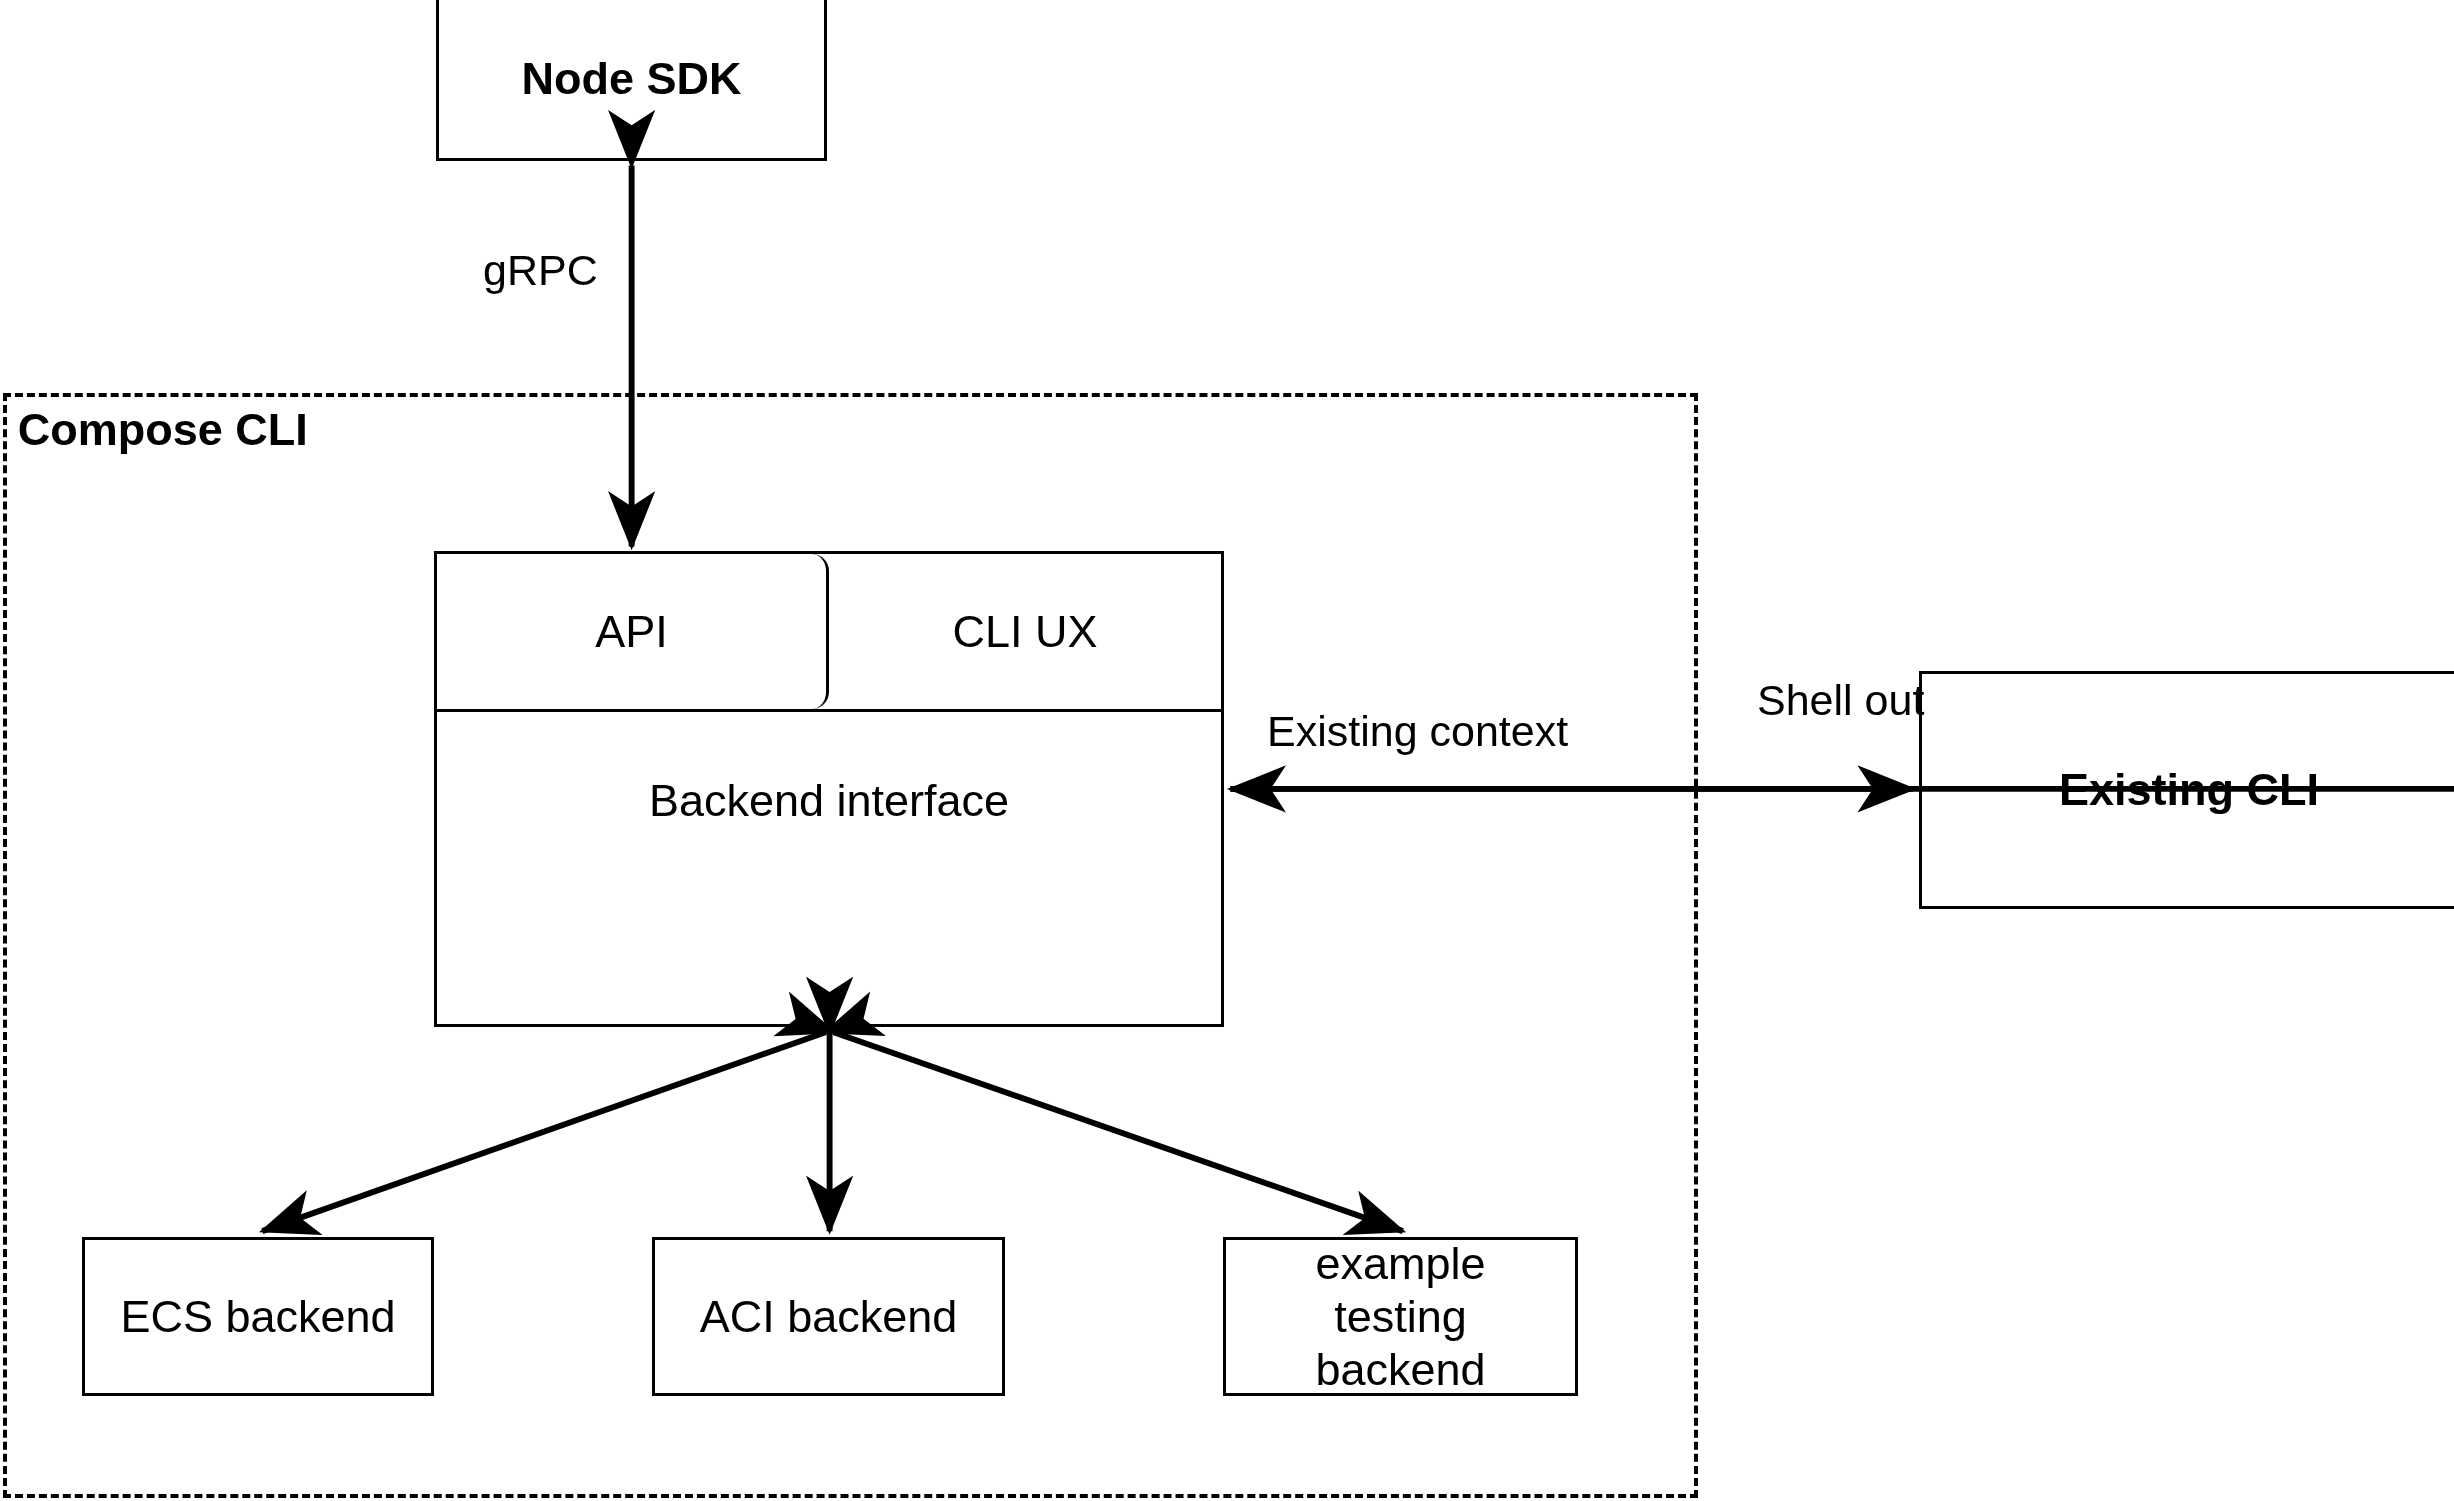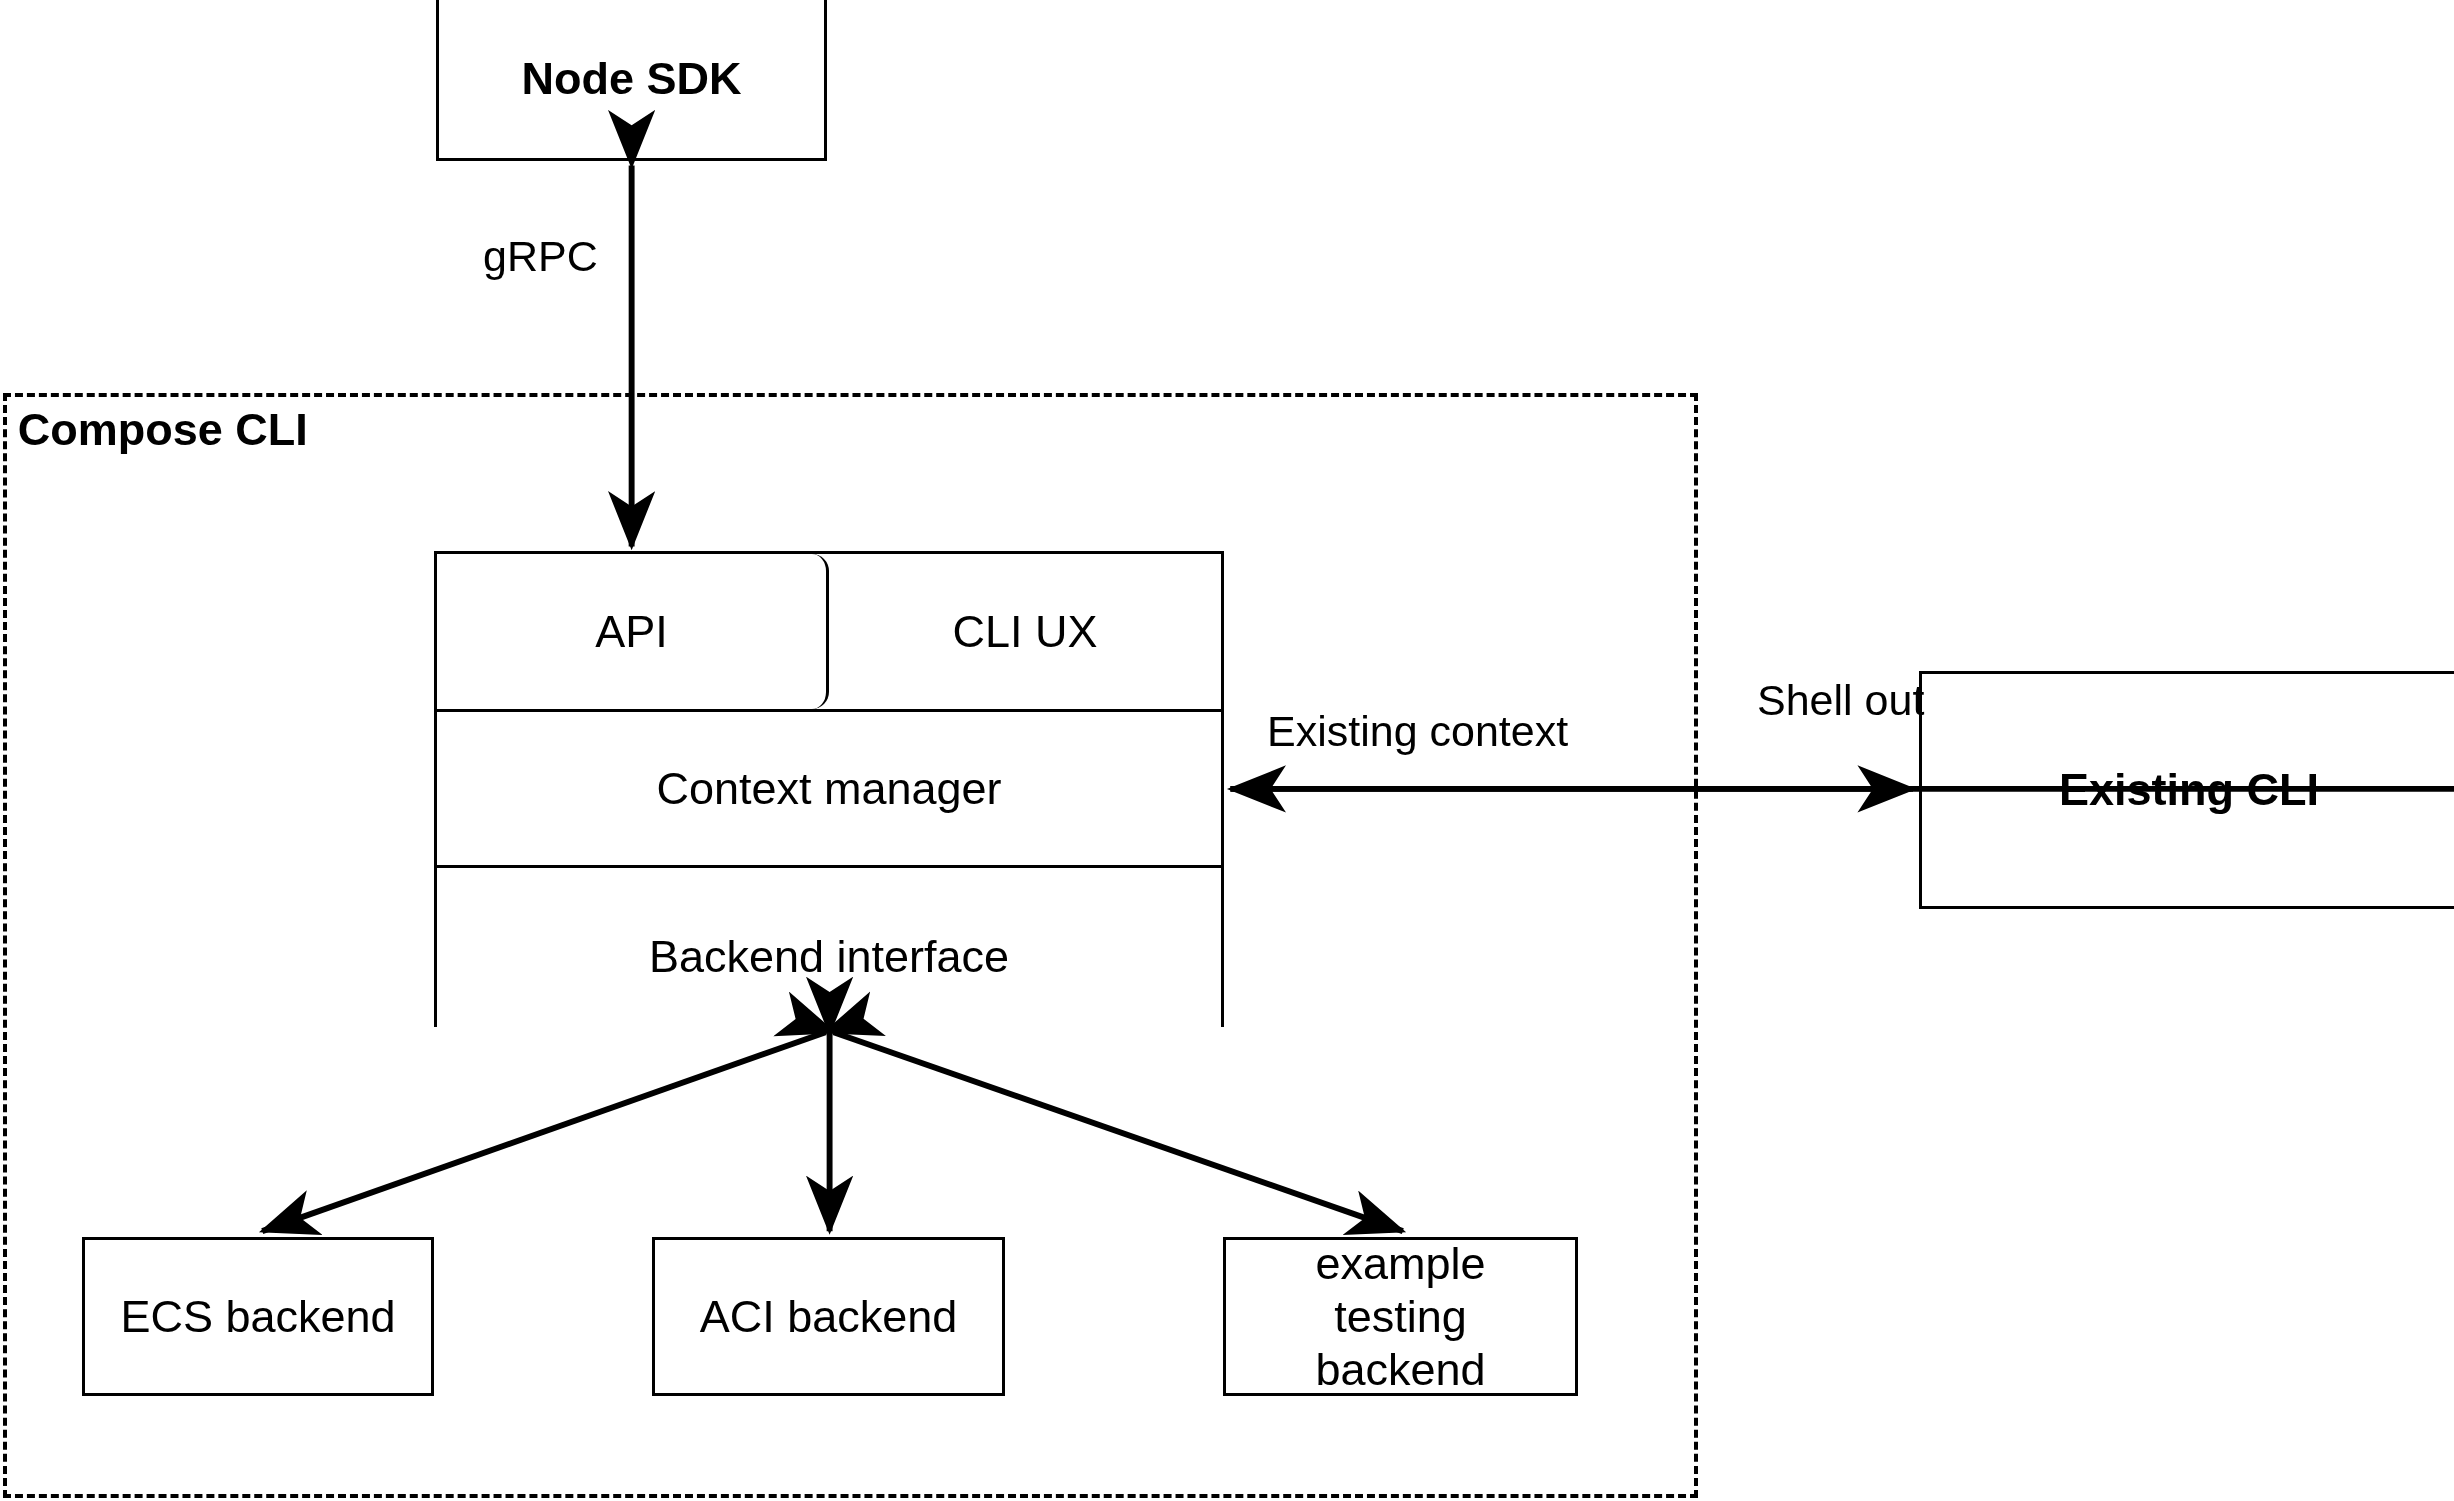--- a/index.html
+++ b/index.html
@@ -113,21 +113,21 @@
     height: 1501px;
     pointer-events: none;
   }
 
   .edge-label {
     position: absolute;
     font-size: 43px;
     color: #000000;
     white-space: nowrap;
   }
-  #label-grpc { left: 483px; top: 232px; }
+  #label-grpc { left: 483px; top: 246px; }
   #label-existing-context { left: 1267px; top: 707px; }
   #label-shell-out { left: 1757px; top: 676px; }
 </style>
 </head>
 <body>
 
 <div id="canvas">
 
   <div id="compose-group"></div>
   <div id="compose-group-label">Compose CLI</div>
@@ -138,23 +138,20 @@
 
   <div id="core-stack">
     <div class="stack-row" id="stack-row-top">
       <div class="stack-cell" id="cell-api">
         <span>API</span>
       </div>
       <div class="stack-cell" id="cell-cliux">
         <span>CLI UX</span>
       </div>
     </div>
-    <div class="stack-row" id="stack-row-mid">
-      <span class="stack-label">Context manager</span>
-    </div>
     <div class="stack-row" id="stack-row-bot">
       <span class="stack-label">Backend interface</span>
     </div>
   </div>
 
   <div class="box bold" style="left:1919px; top:671px; width:540px; height:238px;">
     <span>Existing CLI</span>
   </div>
 
   <div class="box" style="left:82px; top:1237px; width:352px; height:159px;">

